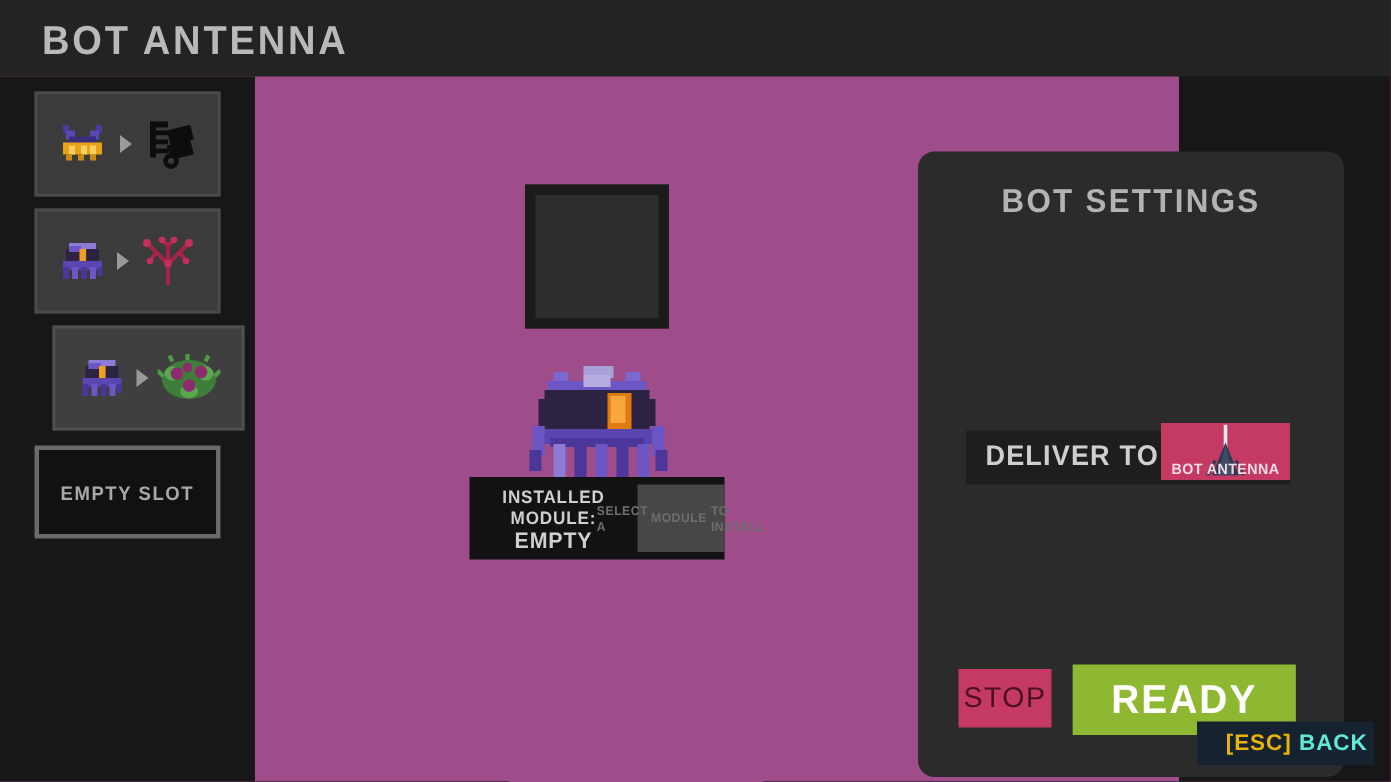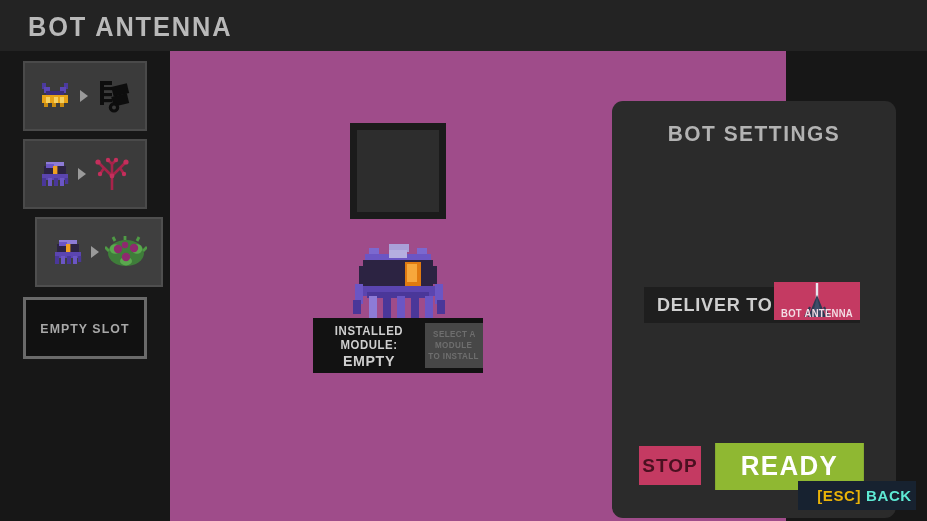--- a/index.html
+++ b/index.html
@@ -132,21 +132,21 @@
     text-align: center;
     font-size: 12px; font-weight: bold; line-height: 14px;
     letter-spacing: 0.6px;
     color: #cfcfcf;
     font-family: "Liberation Sans", sans-serif;
     transform: scaleX(0.95);
   }
   .module-install-btn {
     width: 58px; height: 45px;
     background: #474747;
-    display: flex; flex-direction: column;
+    display: flex; flex-direction: row;
     align-items: center; justify-content: center;
     line-height: 11px;
   }
   .module-install-btn span {
     font-size: 8.5px; font-weight: bold; letter-spacing: 0.4px;
     color: #6e6e6e;
     font-family: "Liberation Sans", sans-serif;
     transform: scaleX(0.95);
   }
 
@@ -203,21 +203,21 @@
     color: #f2dce4;
     font-family: "Liberation Sans", sans-serif;
     transform: scaleX(0.95);
   }
 
   .btn-stop {
     position: absolute; left: 27px; top: 345px;
     width: 62px; height: 39px;
     background: #c43a62;
     display: flex; align-items: center; justify-content: center;
-    font-size: 19px; font-weight: bold; letter-spacing: 1px;
+    font-size: 19px; font-weight: normal; letter-spacing: 1px;
     color: #4a1020;
     font-family: "Liberation Sans", sans-serif;
   }
   .btn-ready {
     position: absolute; left: 100px; top: 342px;
     width: 155px; height: 47px;
     background: #8fb832;
     display: flex; align-items: center; justify-content: center;
     font-size: 27px; font-weight: bold; letter-spacing: 1.4px;
     color: #ffffff;

